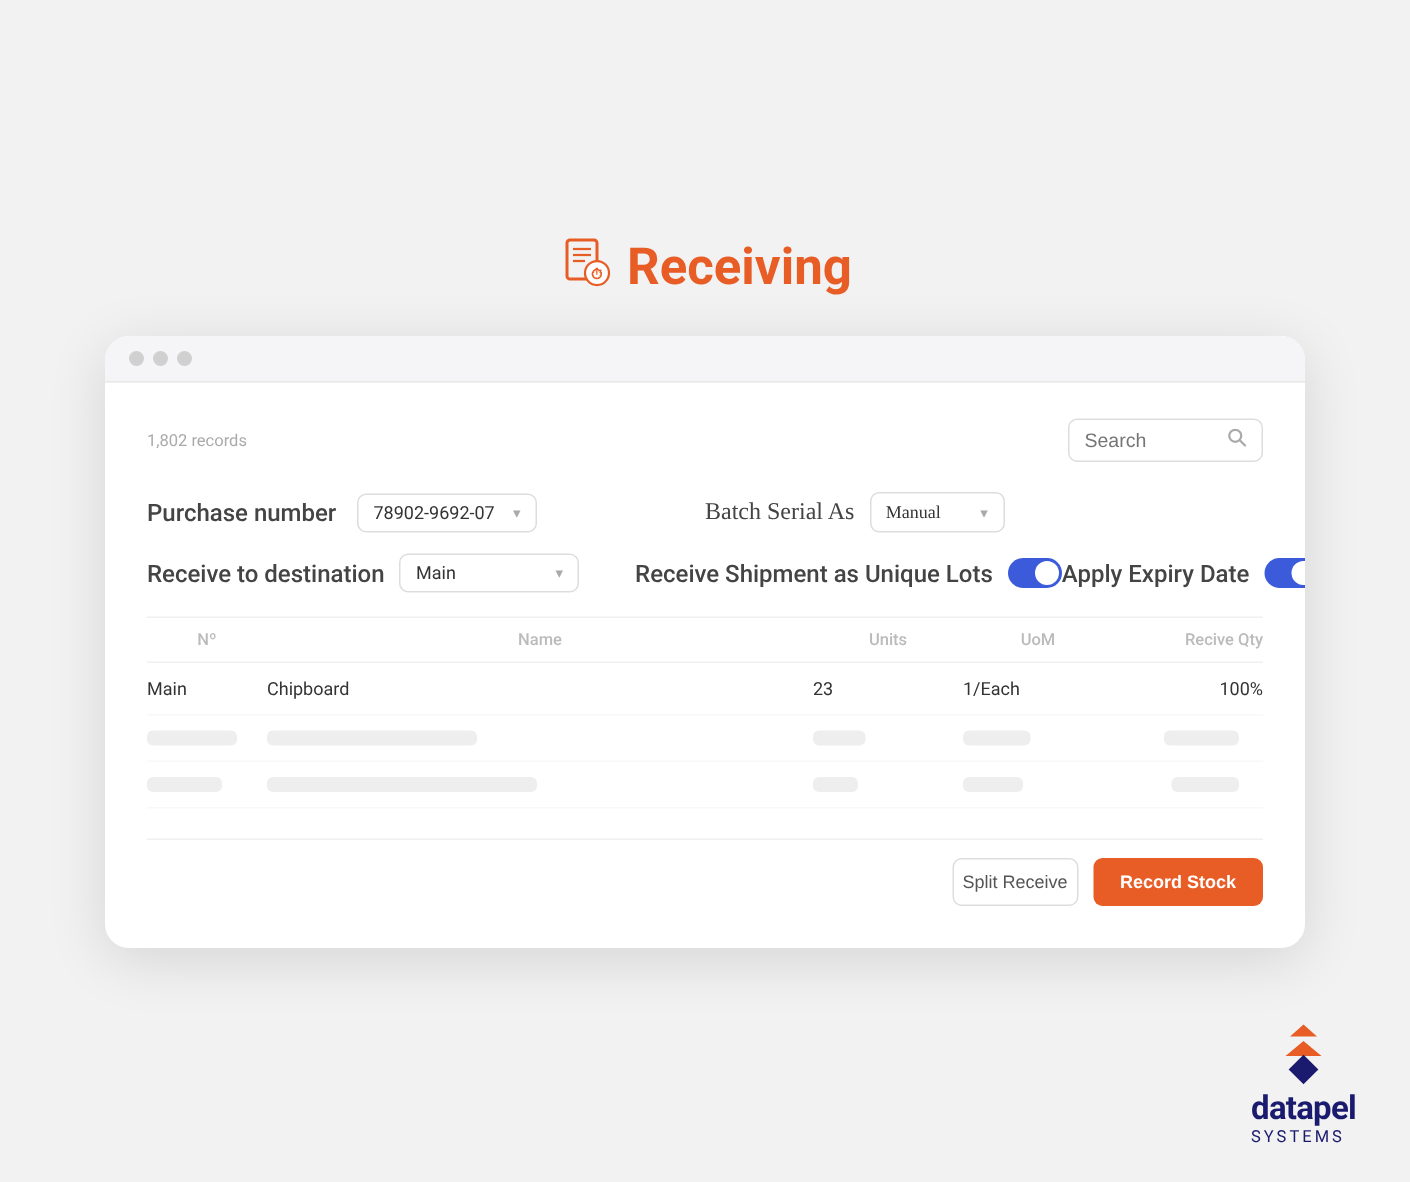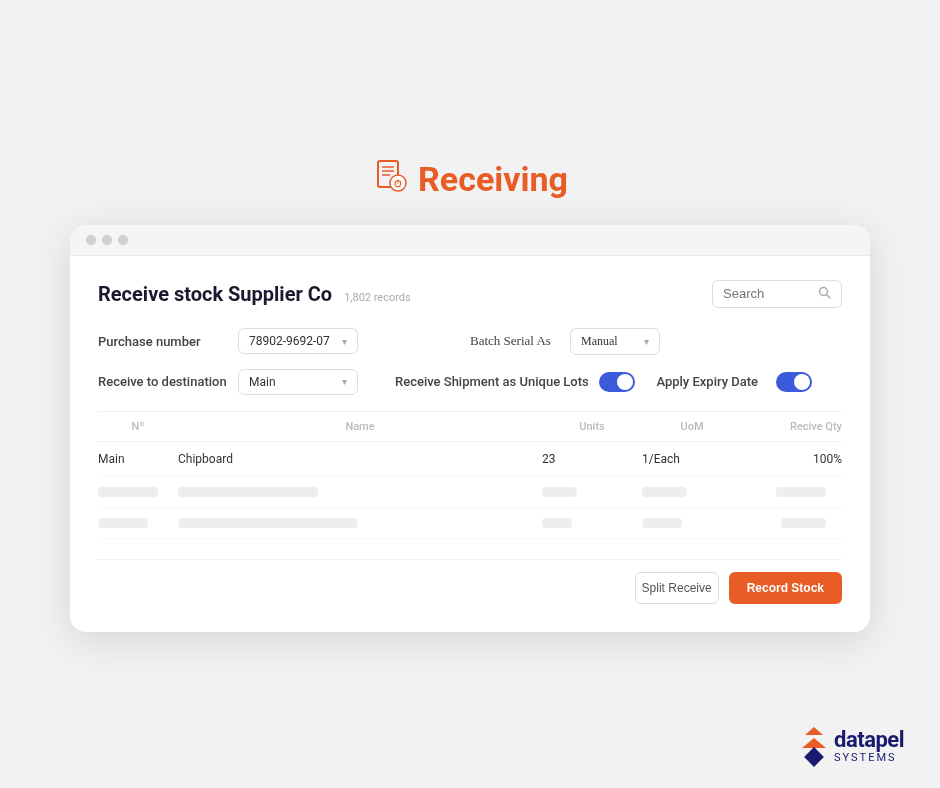--- a/index.html
+++ b/index.html
@@ -133,21 +133,21 @@
     }
 
     .form-group {
       display: flex;
       align-items: center;
       gap: 10px;
       flex: 1;
     }
 
     .form-label {
-      font-size: 13px;
+      font-size: 16px;
       color: #444;
       font-weight: 500;
       white-space: nowrap;
       min-width: 130px;
     }
 
     .form-select {
       border: 1px solid #ddd;
       border-radius: 6px;
       padding: 5px 10px;
@@ -280,22 +280,23 @@
       cursor: pointer;
       font-weight: 600;
     }
 
     
     .datapel-logo {
       position: absolute;
       bottom: 24px;
       right: 36px;
       display: flex;
-      align-items: flex-end;
+      align-items: center;
       gap: 8px;
+      flex-direction: column;
     }
 
     .datapel-chevrons {
       display: flex;
       flex-direction: column;
       align-items: center;
     }
 
     .chevron-up {
       width: 0;
@@ -371,21 +372,20 @@
     <div class="browser-toolbar">
       <div class="browser-dot"></div>
       <div class="browser-dot"></div>
       <div class="browser-dot"></div>
     </div>
 
     <div class="browser-content">
 
       <div class="header-row">
         <div class="header-left">
-          <span class="stock-title">Receive stock Supplier Co</span>
           <span class="records-count">1,802 records</span>
         </div>
         <div class="search-box">
           <input type="text" placeholder="Search" style="">
           <span class="search-icon-svg">
             <svg width="13" height="13" viewBox="0 0 13 13" fill="none">
               <circle cx="5.5" cy="5.5" r="4" stroke="#aaa" stroke-width="1.5"></circle>
               <line x1="8.5" y1="8.5" x2="12" y2="12" stroke="#aaa" stroke-width="1.5" stroke-linecap="round"></line>
             </svg>
           </span>

